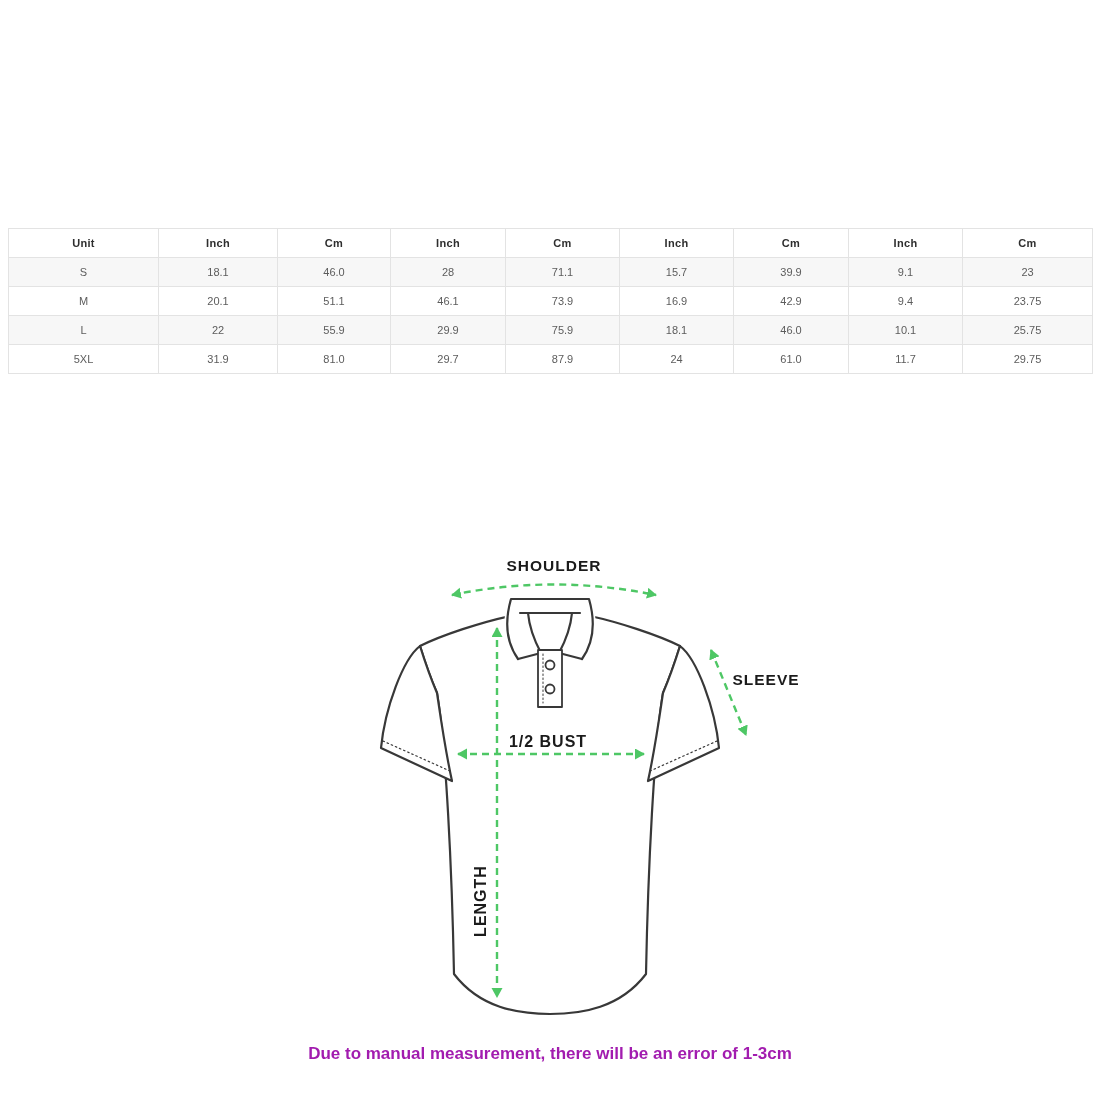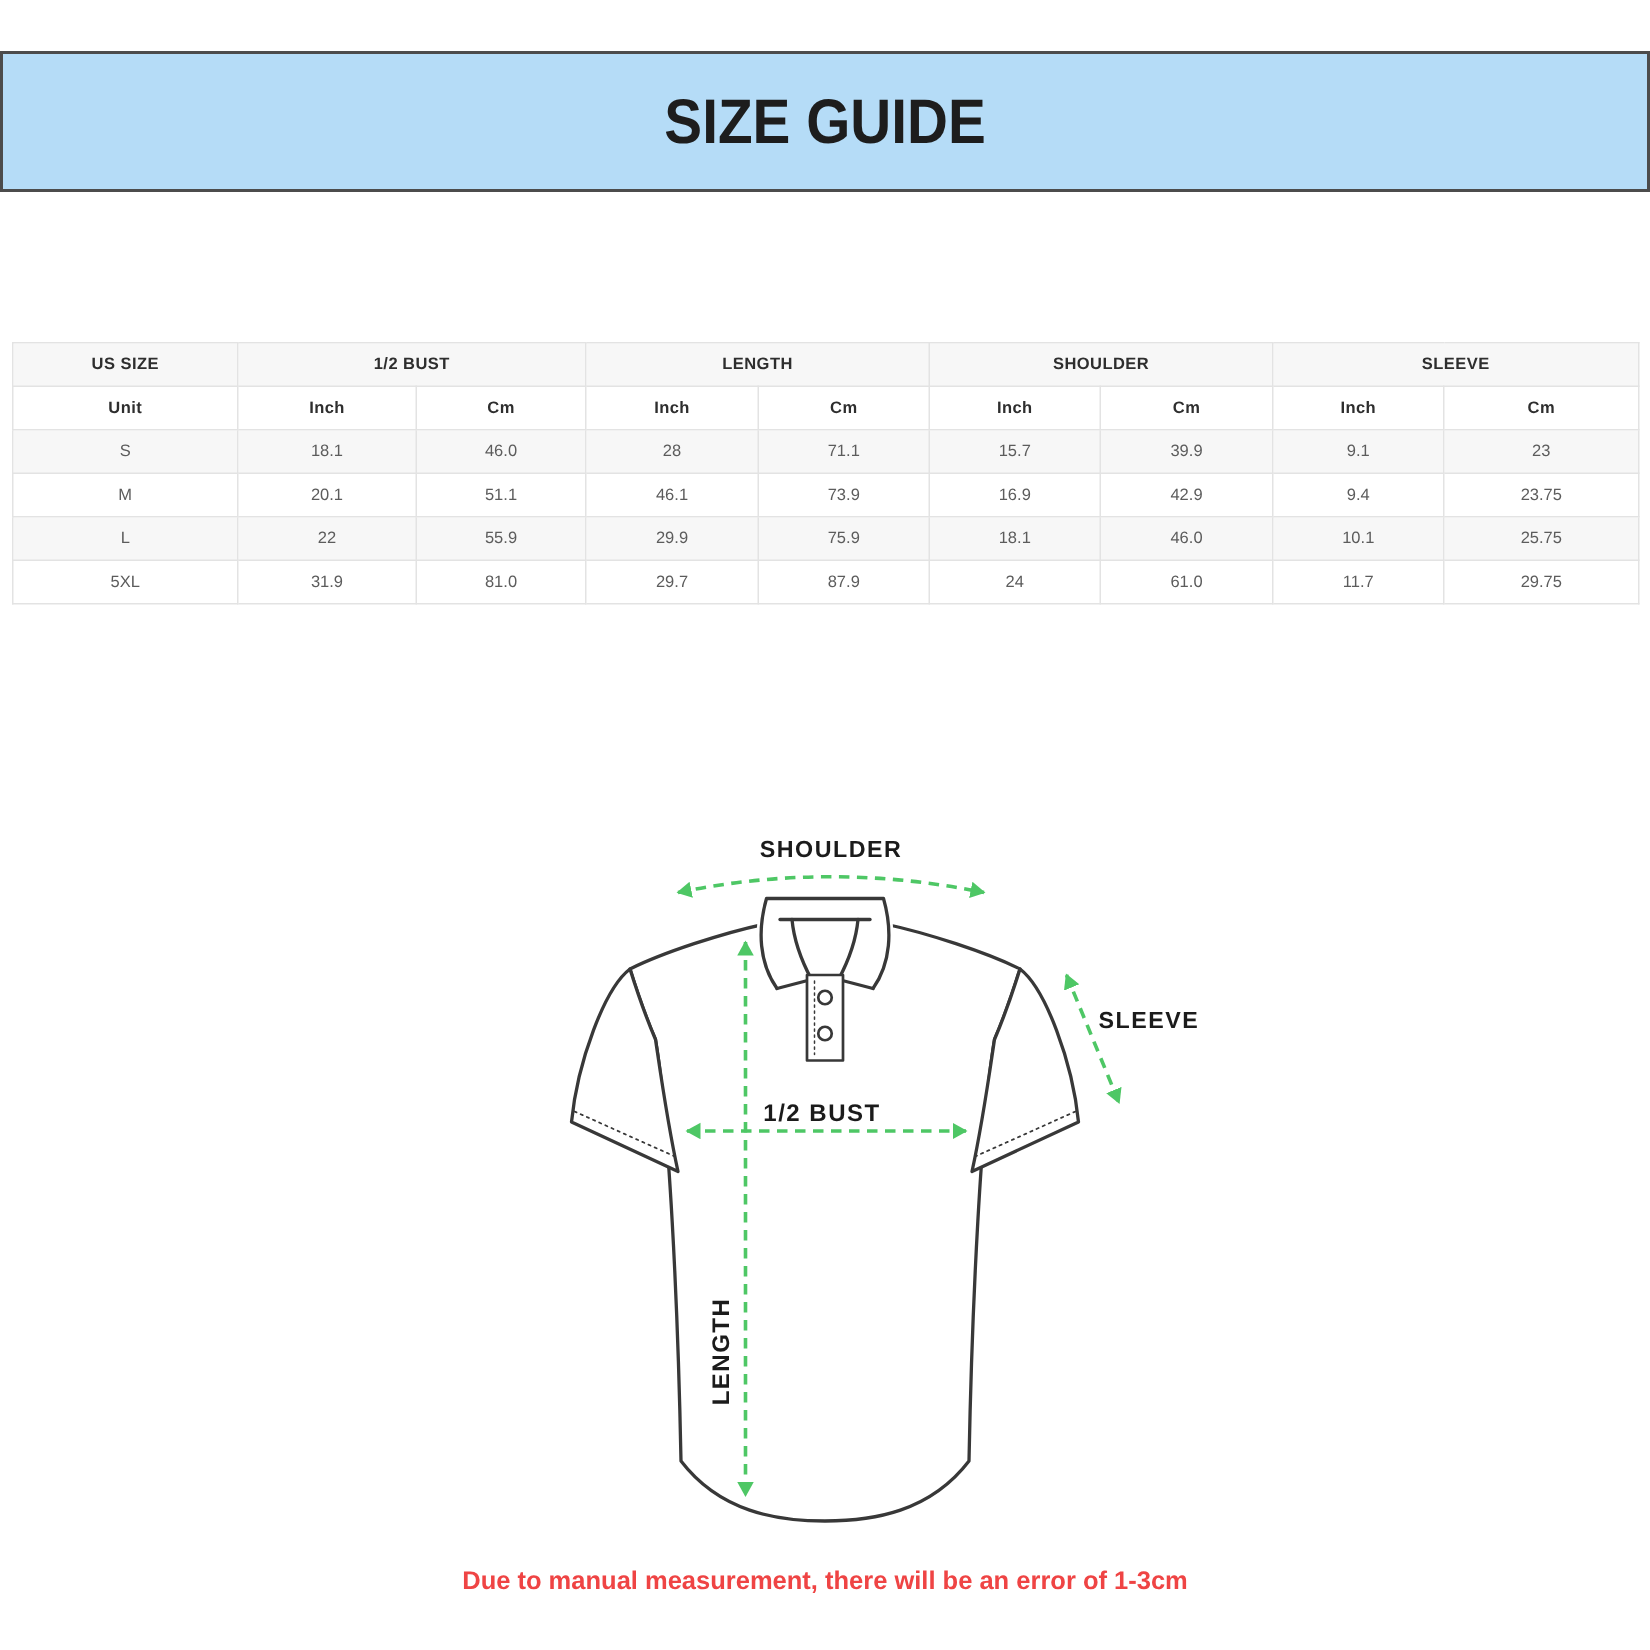--- a/index.html
+++ b/index.html
@@ -34,52 +34,42 @@
   .size-table tbody tr:nth-child(even) td{background:#ffffff;}
   
   .diagram{position:absolute;left:370px;top:550px;}
   .diagram text{
     font-family:"Liberation Sans","DejaVu Sans",sans-serif;
     font-weight:800;fill:#1b1b1b;letter-spacing:1px;
   }
   
   .disclaimer{
     position:absolute;left:0;top:1044px;width:1100px;margin:0;
-    text-align:center;font-size:17px;font-weight:700;color:#ef4444;
+    text-align:center;font-size:17px;font-weight:700;color:#a21caf;
   }
 </style>
 </head>
 <body>
 
 <div class="page">
 
-  <header class="banner">
-    <h1>SIZE GUIDE</h1>
-  </header>
 
   <table class="size-table">
     <colgroup>
       <col style="width:150px">
         <col style="width:119px">
         <col style="width:113px">
       <col style="width:115px">
         <col style="width:114px">
         <col style="width:114px">
       <col style="width:115px">
         <col style="width:114px">
         <col style="width:130px">
     </colgroup>
     <thead>
-      <tr class="group-row">
-        <th>US SIZE</th>
-        <th colspan="2">1/2 BUST</th>
-        <th colspan="2">LENGTH</th>
-        <th colspan="2">SHOULDER</th>
-        <th colspan="2">SLEEVE</th>
-      </tr>
       <tr class="sub-row">
         <th>Unit</th>
         <th>Inch</th>
         <th>Cm</th>
         <th>Inch</th>
         <th>Cm</th>
         <th>Inch</th>
         <th>Cm</th>
         <th>Inch</th>
         <th>Cm</th>

